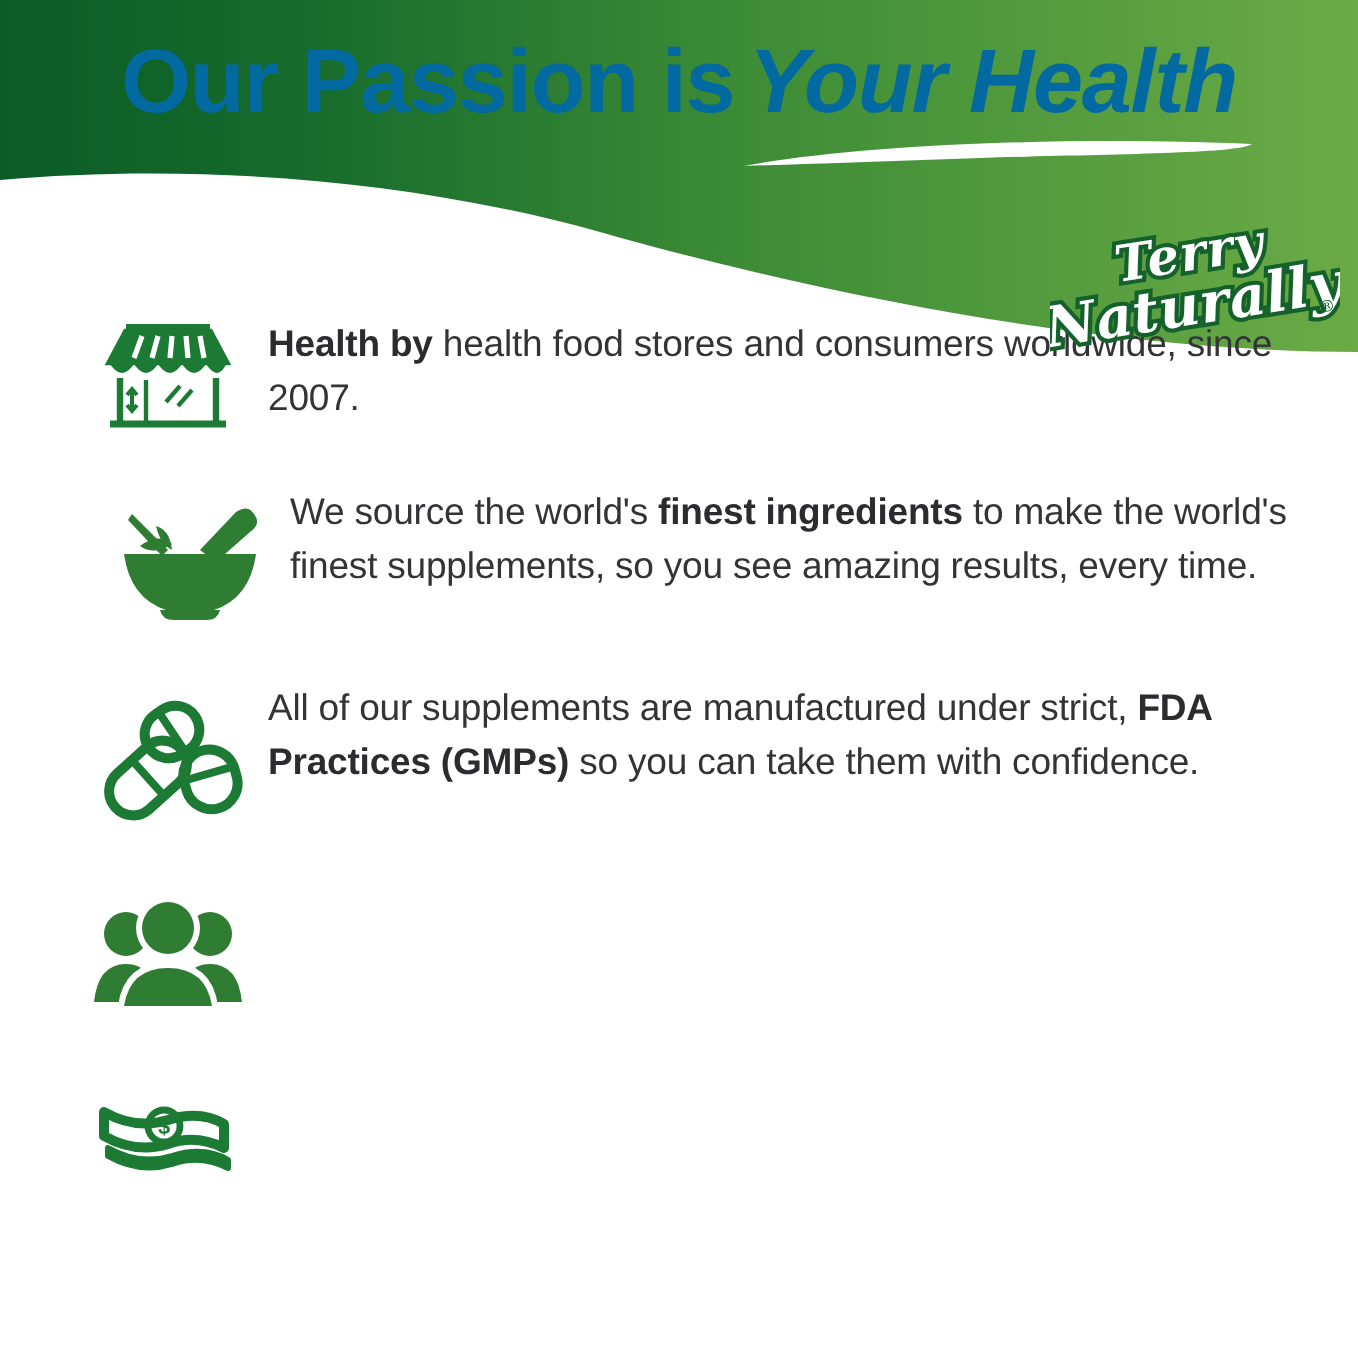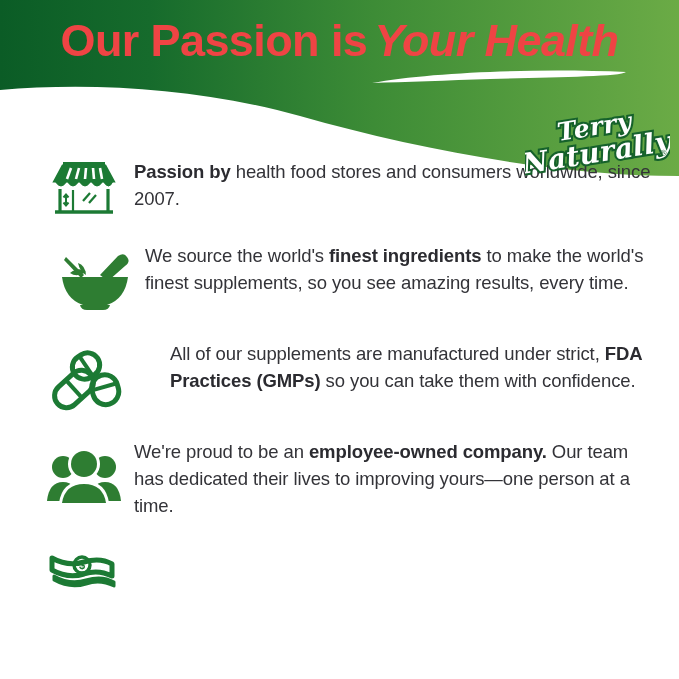--- a/index.html
+++ b/index.html
@@ -32,21 +32,21 @@
     left: 0;
     top: 0;
     display: block;
   }
   .header-title {
     position: absolute;
     left: 0;
     top: 16px;
     width: 679px;
     text-align: center;
-    color: #ef4444;
+    color: #0369a1;
     font-family: "Liberation Sans", sans-serif;
     font-size: 45px;
     font-weight: bold;
     letter-spacing: -0.6px;
     line-height: 1.12;
     white-space: nowrap;
     z-index: 4;
   }
   .header-title .em {
     font-style: italic;
@@ -101,21 +101,21 @@
     letter-spacing: -0.1px;
   }
   .row-text b {
     font-weight: bold;
     color: #2b2b30;
   }
 
   
   .row-1 { margin-top: 0px;  margin-bottom: 16px; }
   .row-2 { margin-top: 0px;  margin-bottom: 14px; padding-left: 45px; }
-  .row-3 { margin-top: 0px;  margin-bottom: 12px; gap: 36px; }
+  .row-3 { margin-top: 0px;  margin-bottom: 12px; }
   .row-4 { margin-top: 0px;  margin-bottom: 10px; }
   .row-5 { margin-top: 0px;  margin-bottom: 0px; }
 
   .row-1 .row-icon { height: 68px; }
   .row-2 .row-icon { height: 84px; }
   .row-3 .row-icon { height: 86px; }
   .row-4 .row-icon { height: 82px; }
   .row-5 .row-icon { height: 84px; }
 </style>
 </head>
@@ -185,21 +185,21 @@
             <path d="M17,36 L17,46 M14.5,38.5 L17,35.5 L19.5,38.5 M14.5,43.5 L17,46.5 L19.5,43.5" stroke-width="2"></path>
 
             <g stroke-width="2.2">
               <line x1="34" y1="42" x2="41" y2="34"></line>
               <line x1="40" y1="44" x2="47" y2="36"></line>
             </g>
           </g>
         </svg>
       </div>
       <div class="row-text">
-        <b>Passion by</b><span> health food stores and consumers worldwide, since 2007.</span>
+        <b>Health by</b><span> health food stores and consumers worldwide, since 2007.</span>
       </div>
     </div>
 
     <div class="row row-2">
       <div class="row-icon">
         <svg width="74" height="60" viewBox="0 0 74 60">
           <g fill="#2e7d32">
 
             <path d="M8,6 L26,24 L23,27 L6,9 Z"></path>
             <path d="M12,22 q9,-7 16,-1 q-9,6 -16,1 Z"></path>
@@ -258,23 +258,20 @@
           </g>
 
           <g>
             <circle cx="38" cy="17" r="16" fill="#ffffff"></circle>
             <path d="M13,56 q3,-22 25,-22 q22,0 25,22 Z" fill="#ffffff"></path>
             <circle cx="38" cy="17" r="13" fill="#2e7d32"></circle>
             <path d="M16,56 q3,-19 22,-19 q19,0 22,19 Z" fill="#2e7d32"></path>
           </g>
         </svg>
       </div>
-      <div class="row-text">
-        <span>We're proud to be an </span><b>employee-owned company.</b><span> Our team has dedicated their lives to improving yours—one person at a time.</span>
-      </div>
     </div>
 
     <div class="row row-5">
       <div class="row-icon">
         <svg width="80" height="58" viewBox="0 0 80 58">
           <g fill="none" stroke="#1c7a34" stroke-width="5" stroke-linejoin="round">
 
             <path d="M10,34 q16,9 32,4 q16,-5 28,2 L70,44 q-14,-7 -28,-2 q-16,5 -32,-4 Z" fill="#1c7a34" stroke-width="3"></path>
 
             <path d="M8,16 q16,9 32,4 q16,-5 28,2 L68,34 q-14,-7 -28,-2 q-16,5 -32,-4 Z" stroke-width="5"></path>

